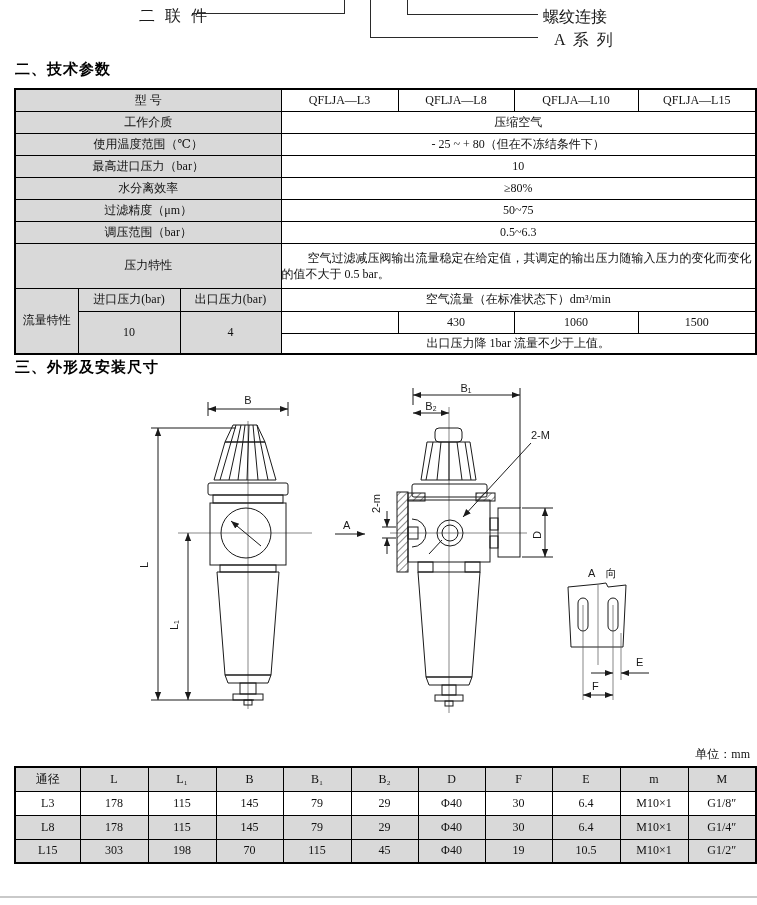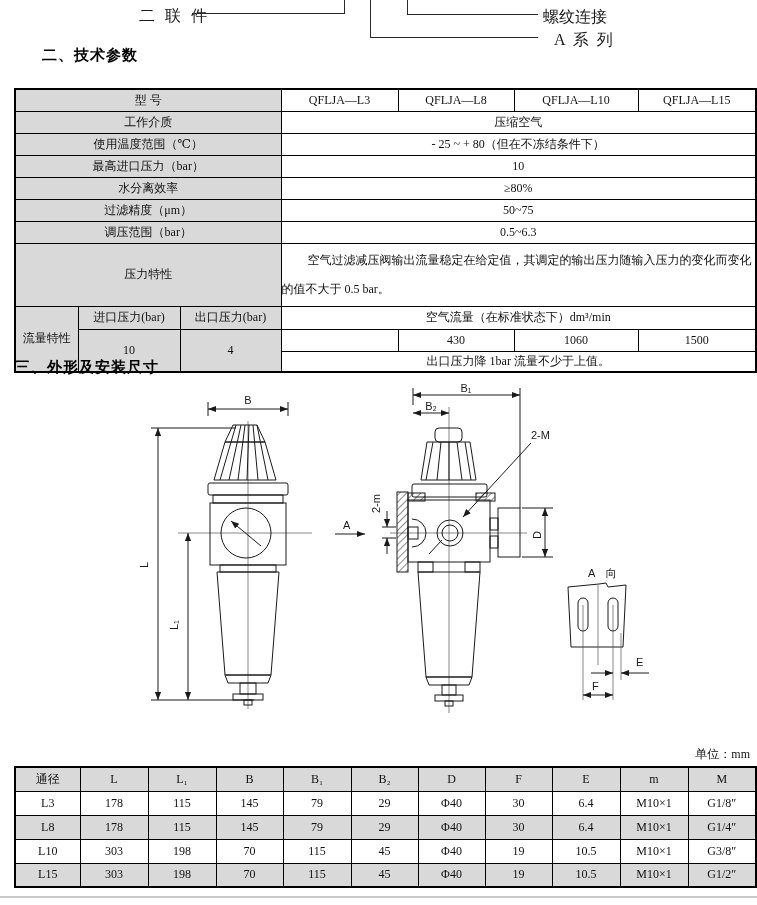--- a/index.html
+++ b/index.html
@@ -12,21 +12,21 @@
   .sectitle { position:absolute; left:15px; font-size:15px; font-weight:bold;
     font-family:"Liberation Sans","DejaVu Sans",sans-serif; letter-spacing:1px; color:#000; }
   table { border-collapse:collapse; table-layout:fixed;border-radius:14px; }
   td { border:1px solid #000; text-align:center; vertical-align:middle;
        font-size:12px; color:#111; overflow:hidden; padding:0; }
   .tech { position:absolute; left:14px; top:88px; width:741px; border:2px solid #000; }
   .dimt { position:absolute; left:14px; top:766px; width:741px; border:2px solid #000; }
   .gray { background:#d9d9d9; }
   .h22 { height:22px; } .h45 { height:45px; } .h23 { height:23px; }
   .h21 { height:21px; } .h24 { height:24px; }
-  .ptext { text-align:left; text-indent:26px; line-height:29px; padding:2px 2px 2px 0; }
+  .ptext { text-align:left; text-indent:26px; line-height:16px; padding:2px 2px 2px 0; }
   .unitnote { position:absolute; left:640px; top:746px; width:110px; font-size:12px; text-align:right; }
   .pagefootline { position:absolute; left:0; top:896px; width:757px; height:2px; background:#c9c9c9; }
   svg text { font-family:"Liberation Sans","DejaVu Sans",sans-serif; font-size:11px;
     fill:#1a1a1a; stroke:none; }
   .cl { stroke:#555; stroke-width:0.7; }
 </style>
 </head>
 <body>
 
 <div class="abs" style="left:0;top:0;width:757px;height:50px;">
@@ -34,21 +34,21 @@
   <span class="diaglabel" style="left:543px;top:7px;">螺纹连接</span>
   <span class="diaglabel" style="left:554px;top:30px;letter-spacing:2px;">A 系 列</span>
   <div class="hline" style="left:192px;top:13px;width:153px;"></div>
   <div class="vline" style="left:344px;top:0;height:14px;"></div>
   <div class="vline" style="left:370px;top:0;height:38px;"></div>
   <div class="hline" style="left:370px;top:37px;width:168px;"></div>
   <div class="vline" style="left:407px;top:0;height:15px;"></div>
   <div class="hline" style="left:407px;top:14px;width:131px;"></div>
 </div>
 
-<div class="sectitle" style="top:46px;margin-left:27px;">二、技术参数</div>
+<div class="sectitle" style="top:60px;">二、技术参数</div>
 
 <table class="tech">
   <colgroup>
       <col style="width:63px">
       <col style="width:102px">
       <col style="width:101px">
     <col style="width:117px">
       <col style="width:116px">
       <col style="width:124px">
       <col style="width:118px">
@@ -284,33 +284,20 @@
     <td class="gray">145</td>
     <td class="gray">79</td>
     <td class="gray">29</td>
     <td class="gray">Φ40</td>
     <td class="gray">30</td>
     <td class="gray">6.4</td>
     <td class="gray">M10×1</td>
     <td class="gray">G1/4″</td>
   </tr>
   <tr class="h24">
-    <td>L10</td>
-    <td>303</td>
-    <td>198</td>
-    <td>70</td>
-    <td>115</td>
-    <td>45</td>
-    <td>Φ40</td>
-    <td>19</td>
-    <td>10.5</td>
-    <td>M10×1</td>
-    <td>G3/8″</td>
-  </tr>
-  <tr class="h24">
     <td class="gray">L15</td>
     <td class="gray">303</td>
     <td class="gray">198</td>
     <td class="gray">70</td>
     <td class="gray">115</td>
     <td class="gray">45</td>
     <td class="gray">Φ40</td>
     <td class="gray">19</td>
     <td class="gray">10.5</td>
     <td class="gray">M10×1</td>

